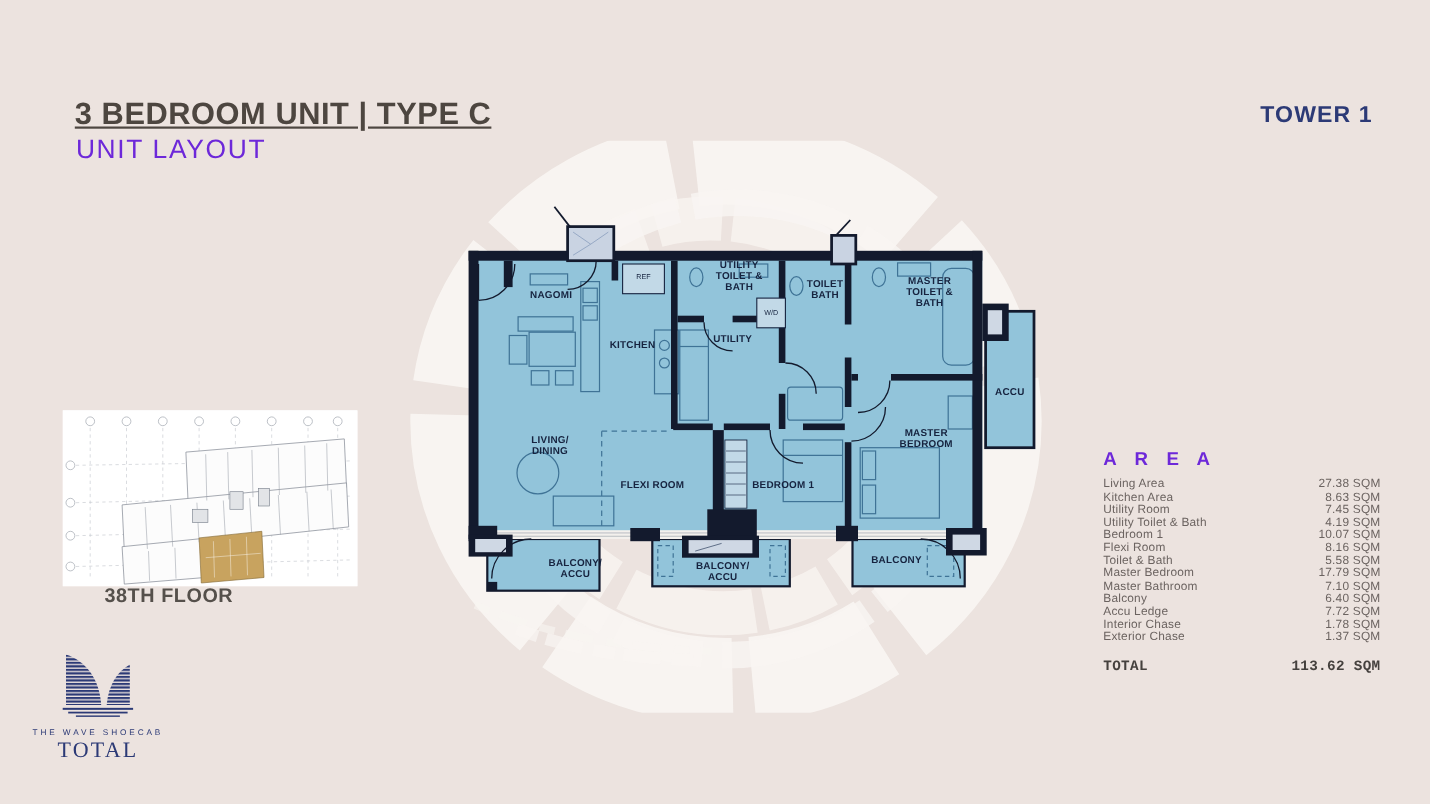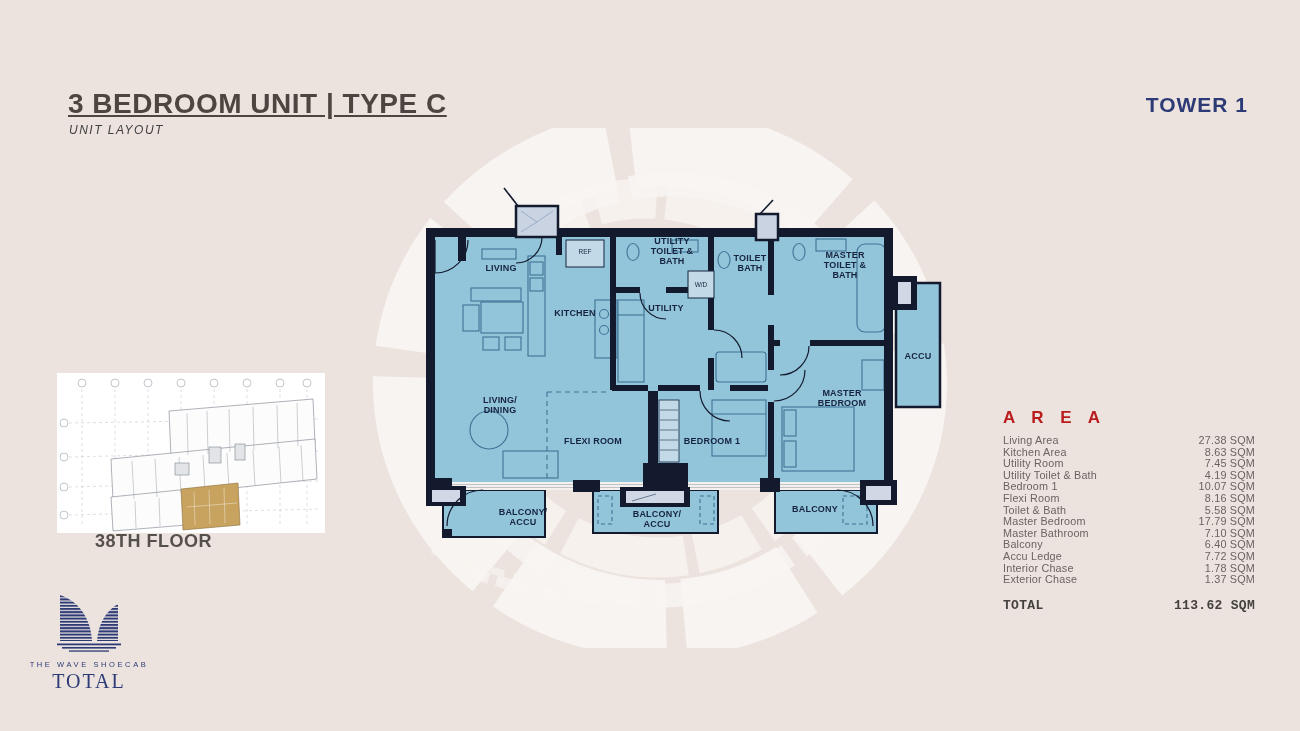--- a/index.html
+++ b/index.html
@@ -1,28 +1,28 @@
 <!DOCTYPE html>
 <html><head>
 <meta charset="utf-8">
 <style>
   html,body{margin:0;padding:0;background:#d8d0cc;}
   .stage{position:relative;width:1300px;height:731px;background:#ece3df;overflow:hidden;
          font-family:"Liberation Sans",sans-serif;margin:0 auto;}
   .abs{position:absolute;}
   .title{font-size:28px;font-weight:bold;color:#4d4640;letter-spacing:.5px;text-decoration:underline;}
-  .subtitle{font-size:12px;color:#404040;letter-spacing:1.5px;font-style:italic;}
+  .subtitle{font-size:24px;color:#6d28d9;letter-spacing:1.5px;}
   .tower{font-size:21px;font-weight:bold;color:#2c3a76;letter-spacing:1px;text-align:right;}
   .floor-label{font-size:18px;font-weight:bold;color:#55504b;letter-spacing:.5px;}
   .room-label{position:absolute;transform:translate(-50%,-50%);font-weight:bold;font-size:9px;
               color:#16233f;text-align:center;white-space:pre-line;line-height:1.12;letter-spacing:.2px;}
   .room-label.sm{font-size:6.5px;font-weight:normal;letter-spacing:0;}
   .keyplan-box{background:#ffffff;}
   .area-panel{width:252px;}
-  .area-header{font-size:17px;font-weight:bold;color:#b91c1c;letter-spacing:6px;margin-bottom:7px;}
+  .area-header{font-size:17px;font-weight:bold;color:#6d28d9;letter-spacing:6px;margin-bottom:7px;}
   .area-row{display:flex;justify-content:space-between;font-size:10.8px;color:#6b6360;
             line-height:11.6px;letter-spacing:.2px;gap:40px;}
   .area-total{display:flex;justify-content:space-between;font-size:13px;font-weight:bold;
               color:#45413e;margin-top:12px;letter-spacing:.3px;font-family:Liberation Mono, monospace;}
   .logo-block{width:124px;text-align:center;}
   .logo-tagline{font-size:7.5px;color:#2c3a76;letter-spacing:2.6px;margin-top:2px;white-space:nowrap;}
   .logo-brand{font-family:"Liberation Serif",serif;font-size:20px;color:#2c3a76;letter-spacing:2px;margin-top:1px;}
 </style>
 </head>
 <body>
@@ -255,21 +255,21 @@
       <path d="M447 526 A 36 36 0 0 1 483 490"></path>
       <path d="M873 526 A 36 36 0 0 0 837 490"></path>
     </g>
 
     <g>
       <rect x="566" y="240" width="38" height="27" fill="#c2d9e7" stroke="#16233f" stroke-width="1"></rect>
       <rect x="688" y="271" width="26" height="27" fill="#c2d9e7" stroke="#16233f" stroke-width="1"></rect>
     </g>
   </svg>
 
-  <div class="room-label" style="left:501px;top:268px;">LIVING</div>
+  <div class="room-label" style="left:501px;top:268px;">NAGOMI</div>
   <div class="room-label sm" style="left:585px;top:252px;">REF</div>
   <div class="room-label" style="left:575px;top:313px;">KITCHEN</div>
   <div class="room-label" style="left:672px;top:251px;">UTILITY
 TOILET &amp;
 BATH</div>
   <div class="room-label sm" style="left:701px;top:285px;">W/D</div>
   <div class="room-label" style="left:666px;top:308px;">UTILITY</div>
   <div class="room-label" style="left:750px;top:263px;">TOILET
 BATH</div>
   <div class="room-label" style="left:845px;top:265px;">MASTER

